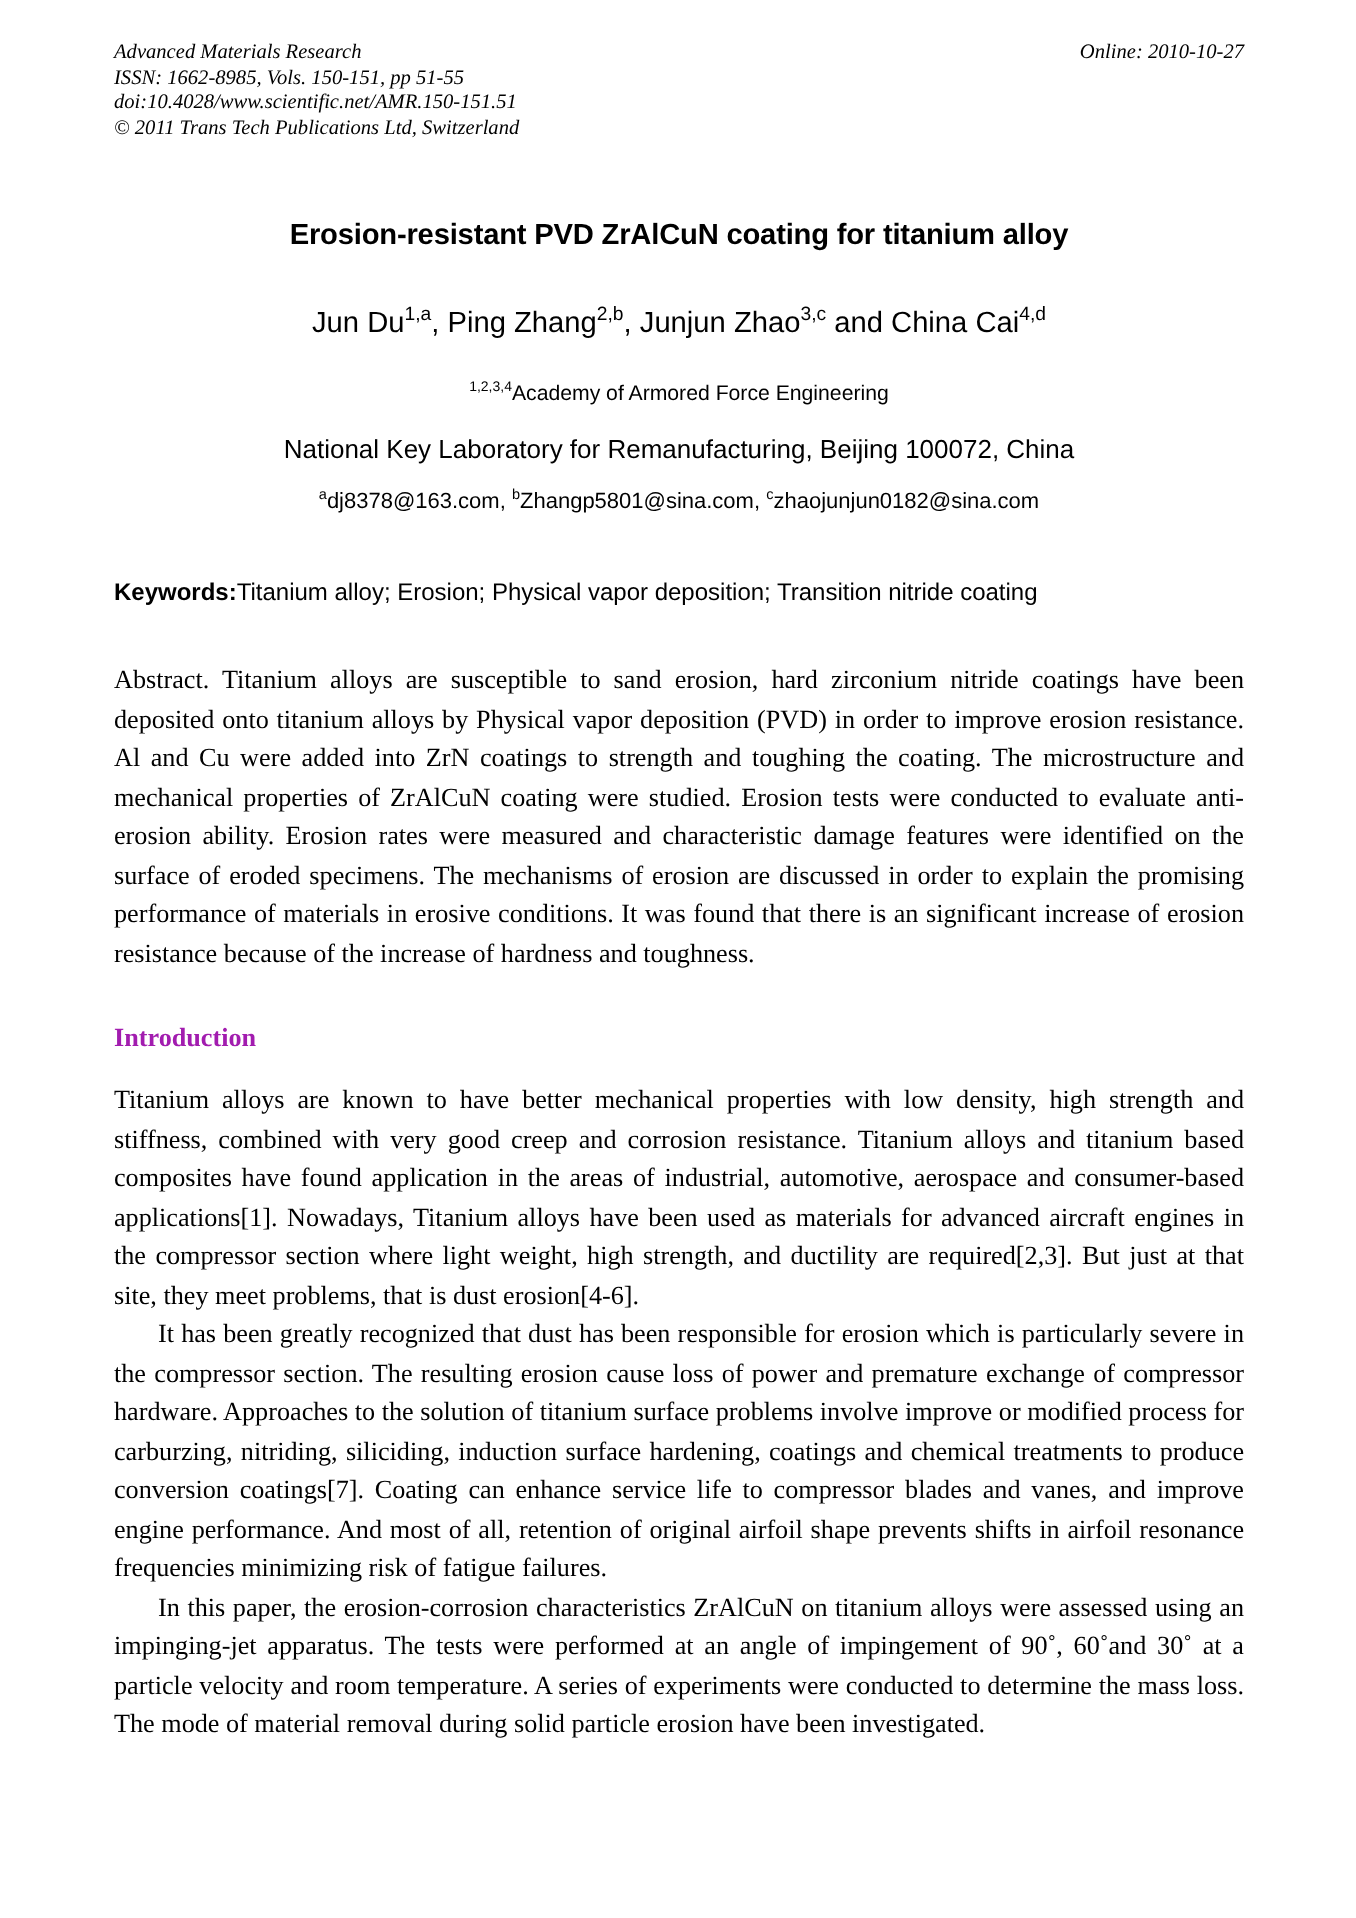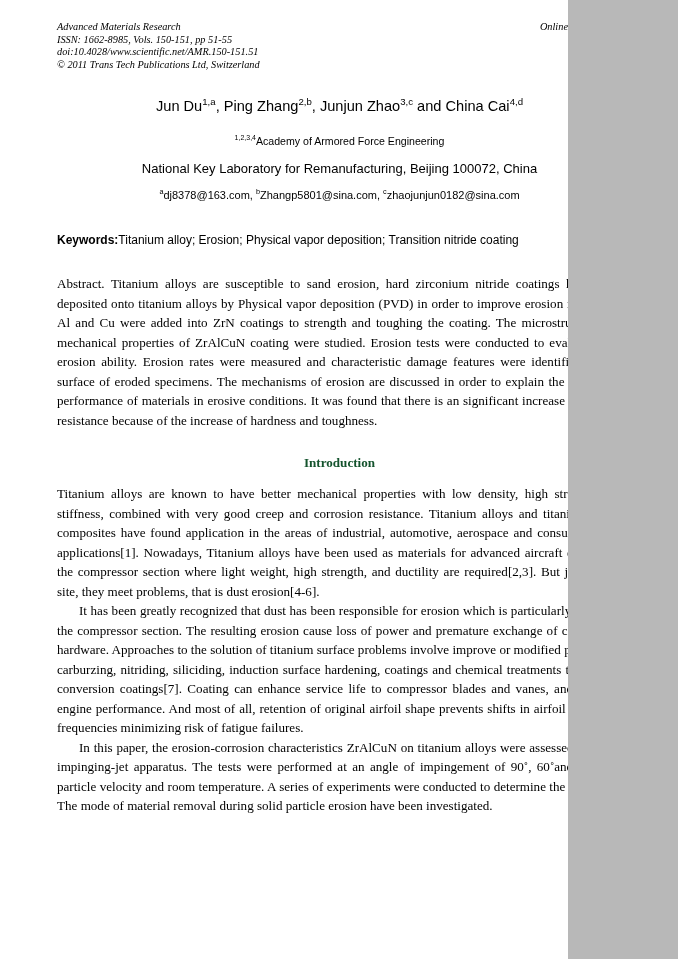--- a/index.html
+++ b/index.html
@@ -5,21 +5,21 @@
   html, body {
     margin: 0;
     padding: 0;
     background: #b8b8b8;
   }
   body {
     font-family: "Liberation Serif", serif;
   }
   .page {
     position: relative;
-    width: 568px;
+    width: 678px;
     height: 959px;
     background: #ffffff;
     overflow: hidden;
     box-sizing: border-box;
   }
   .content {
     position: absolute;
     left: 57px;
     top: 0;
     width: 565px;
@@ -122,22 +122,21 @@
   }
   .abstract .ab-label { font-weight: normal; }
 
   
   .section-heading {
     margin-top: 25px;
     font-family: "Liberation Serif", serif;
     font-weight: bold;
     font-size: 13.1px;
     line-height: 16px;
-    color: #14532d;
-    text-align: center;
+    color: #a21caf;
   }
 
   
   .body-par {
     margin-top: 13px;
     font-family: "Liberation Serif", serif;
     font-size: 13.1px;
     line-height: 19.5px;
     text-align: justify;
     text-justify: inter-word;
@@ -155,20 +154,21 @@
   <div class="content">
 
     <div class="journal-header">
       <div class="line">Advanced Materials Research</div>
       <div class="line">ISSN: 1662-8985, Vols. 150-151, pp 51-55</div>
       <div class="line">doi:10.4028/www.scientific.net/AMR.150-151.51</div>
       <div class="line">© 2011 Trans Tech Publications Ltd, Switzerland</div>
       <div class="online-date">Online: 2010-10-27</div>
     </div>
 
+    <div class="paper-title">Erosion-resistant PVD ZrAlCuN coating for titanium alloy</div>
 
     <div class="authors"><span>Jun Du</span><sup>1,a</sup>, <span>Ping Zhang</span><sup>2,b</sup>, <span>Junjun Zhao</span><sup>3,c</sup> and <span>China Cai</span><sup>4,d</sup></div>
 
     <div class="affil"><sup>1,2,3,4</sup><span>Academy of Armored Force Engineering</span></div>
     <div class="affil-2">National Key Laboratory for Remanufacturing, Beijing 100072, China</div>
 
     <div class="emails"><sup>a</sup><span>dj8378@163.com</span>, <sup>b</sup><span>Zhangp5801@sina.com</span>, <sup>c</sup><span>zhaojunjun0182@sina.com</span></div>
 
     <div class="keywords">
       <span class="kw-label">Keywords:</span><span>Titanium alloy; Erosion; Physical vapor deposition; Transition nitride coating</span>

